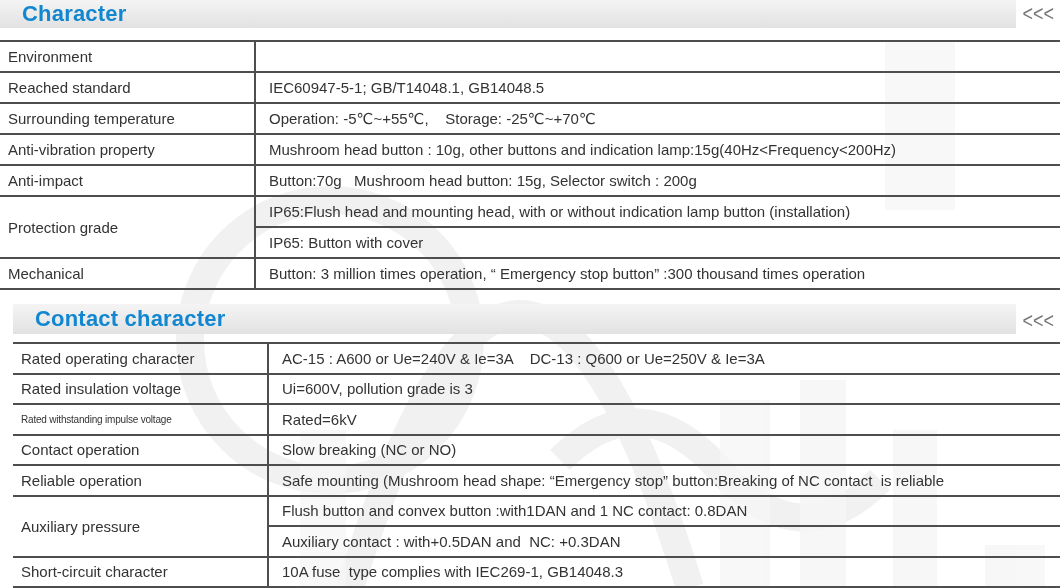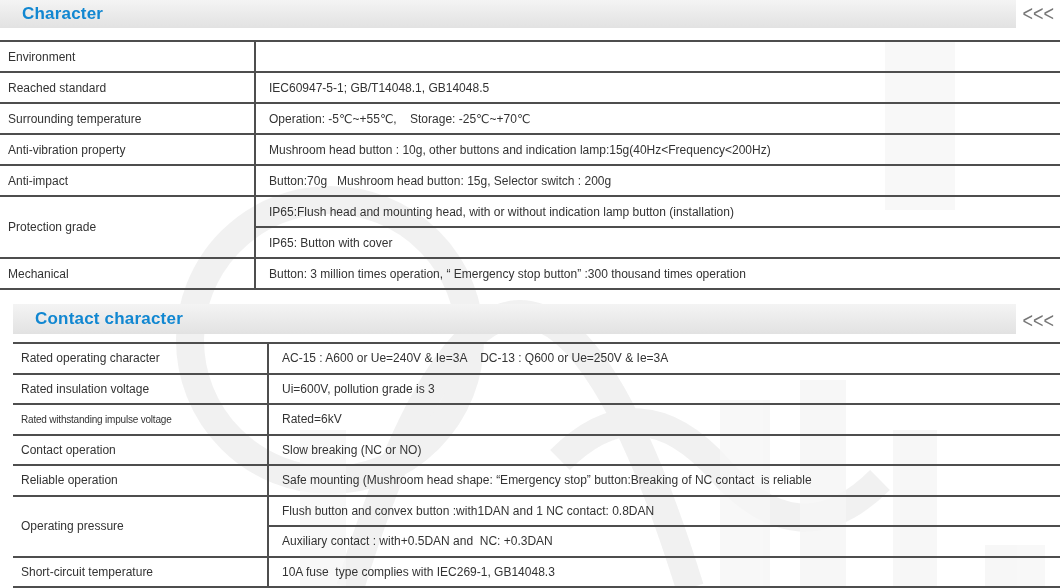--- a/index.html
+++ b/index.html
@@ -19,38 +19,38 @@
   .page{position:relative;z-index:1;width:1060px;height:588px;}
 
   .section-header{position:relative;width:100%;}
   .section-bar{
     background:linear-gradient(180deg,#f4f4f4 0%,#eaeaea 55%,#e2e2e2 100%);
     width:calc(100% - 44px);
     padding-left:22px;
   }
   .section-title{
     margin:0;display:inline-block;
-    font-size:17px;font-weight:bold;color:var(--blue);letter-spacing:.2px;
+    font-size:22px;font-weight:bold;color:var(--blue);letter-spacing:.2px;
   }
   .back-arrows{
     position:absolute;right:6px;top:0;
     color:var(--arrow);font-size:18px;letter-spacing:0px;
     transform:scaleY(1.25);transform-origin:top;
     cursor:pointer;user-select:none;line-height:20px;
   }
 
   .spec-table{
     width:100%;border-collapse:collapse;table-layout:fixed;
     border-bottom:2px solid var(--line);
   }
   .spec-table tr{page-break-inside:avoid;}
   .spec-table th,.spec-table td{
     border-top:2px solid var(--line);
     vertical-align:middle;
-    font-size:12px;
+    font-size:15px;
   }
   .label-cell{
     border-right:2px solid var(--line);
     font-weight:normal;text-align:left;
     padding:0 4px 0 8px;color:var(--text);
   }
   .label-cell.small{font-size:10px;letter-spacing:-0.2px;}
   .value-cell{
     padding:0 4px 0 13px;
     white-space:pre;overflow:hidden;margin-top:20px;
@@ -165,27 +165,27 @@
           </tr>
           <tr>
             <th rowspan="1" class="label-cell">Contact operation</th>
             <td class="value-cell">Slow breaking (NC or NO)</td>
           </tr>
           <tr>
             <th rowspan="1" class="label-cell">Reliable operation</th>
             <td class="value-cell">Safe mounting (Mushroom head shape: “Emergency stop” button:Breaking of NC contact  is reliable</td>
           </tr>
           <tr>
-            <th rowspan="2" class="label-cell">Operating pressure</th>
+            <th rowspan="2" class="label-cell">Auxiliary pressure</th>
             <td class="value-cell">Flush button and convex button :with1DAN and 1 NC contact: 0.8DAN</td>
           </tr>
           <tr>
             <td class="value-cell">Auxiliary contact : with+0.5DAN and  NC: +0.3DAN</td>
           </tr>
           <tr>
-            <th rowspan="1" class="label-cell">Short-circuit temperature</th>
+            <th rowspan="1" class="label-cell">Short-circuit character</th>
             <td class="value-cell">10A fuse  type complies with IEC269-1, GB14048.3</td>
           </tr>
         </tbody>
       </table>
   </section>
 
 </div>
 
 </body></html>

